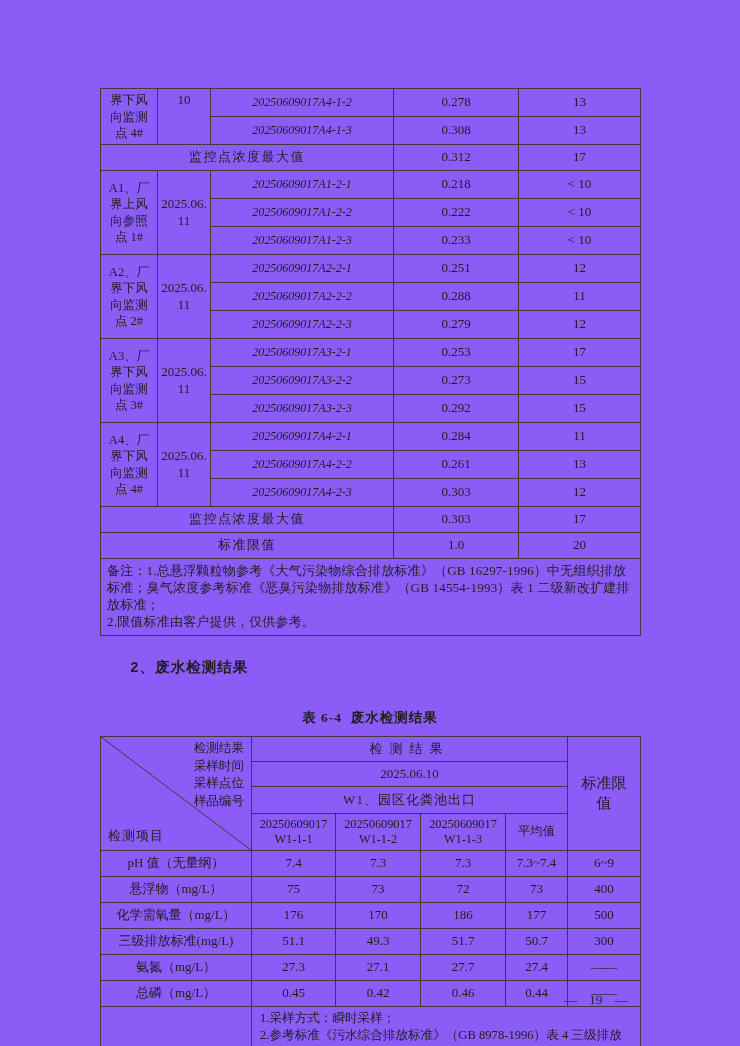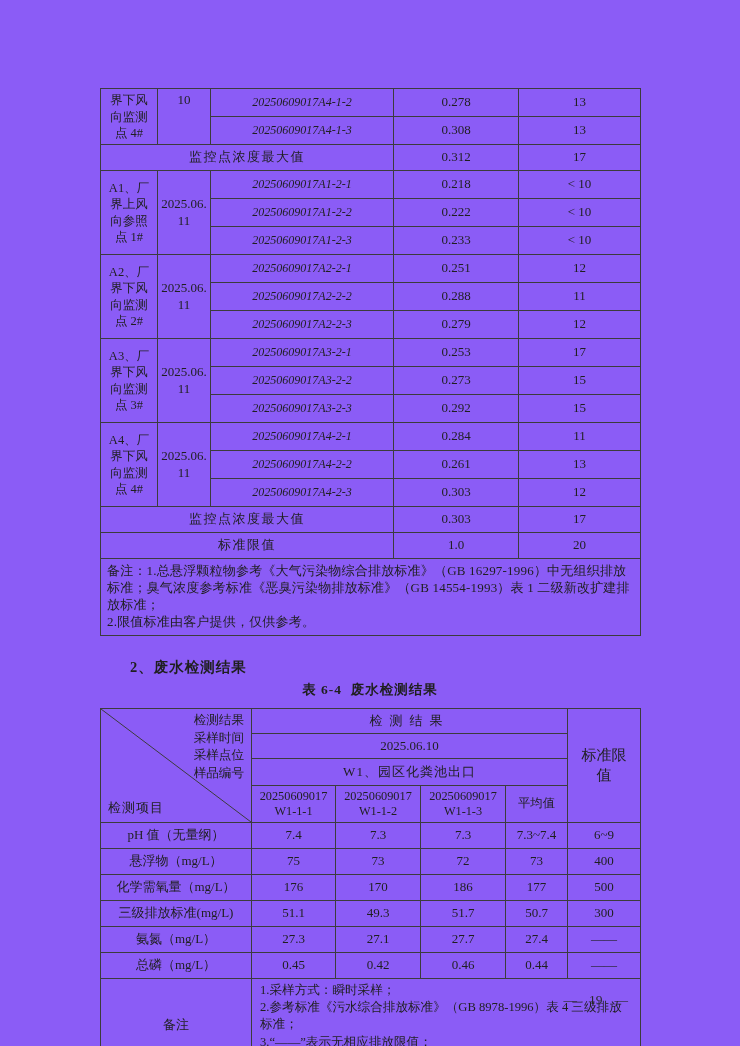--- a/index.html
+++ b/index.html
@@ -24,25 +24,25 @@
   .t1 td.date{font-size:13px;line-height:1.3;margin-top:20px;}
   .t1 td.vtop{vertical-align:top;padding-top:3px;}
   .t1 td.mergedlabel{letter-spacing:1.5px;height:21px;}
   .t1 td.note{
     text-align:left;font-size:13px;line-height:1.32;
     padding:3px 6px 4px 6px;letter-spacing:0.2px;
   }
   
   .sec-heading{
     font-weight:bold;font-size:14.5px;
-    margin:22px 0 0 30px;letter-spacing:1px;
+    margin:22px 0 0 30px;letter-spacing:1px;font-family:Liberation Mono, monospace;
   }
   .tbl-caption{
     font-weight:bold;font-size:13.5px;text-align:center;
-    margin:4px 0 9px 0;letter-spacing:1px;white-space:pre;
+    margin:32px 0 9px 0;letter-spacing:1px;white-space:pre;
   }
   
   .t2 td{font-size:13px;}
   .t2 td.hdr-result{letter-spacing:7px;height:20px;}
   .t2 td.hdr-date{height:20px;}
   .t2 td.hdr-loc{height:22px;letter-spacing:1px;}
   .t2 td.hdr-sid{font-size:12.3px;line-height:1.2;height:32px;padding:2px 0;}
   .t2 td.hdr-limit{font-size:15px;line-height:1.35;}
   .t2 td.item{height:21px;text-align:center;}
   .t2 td.remark-label{font-size:13px;}

